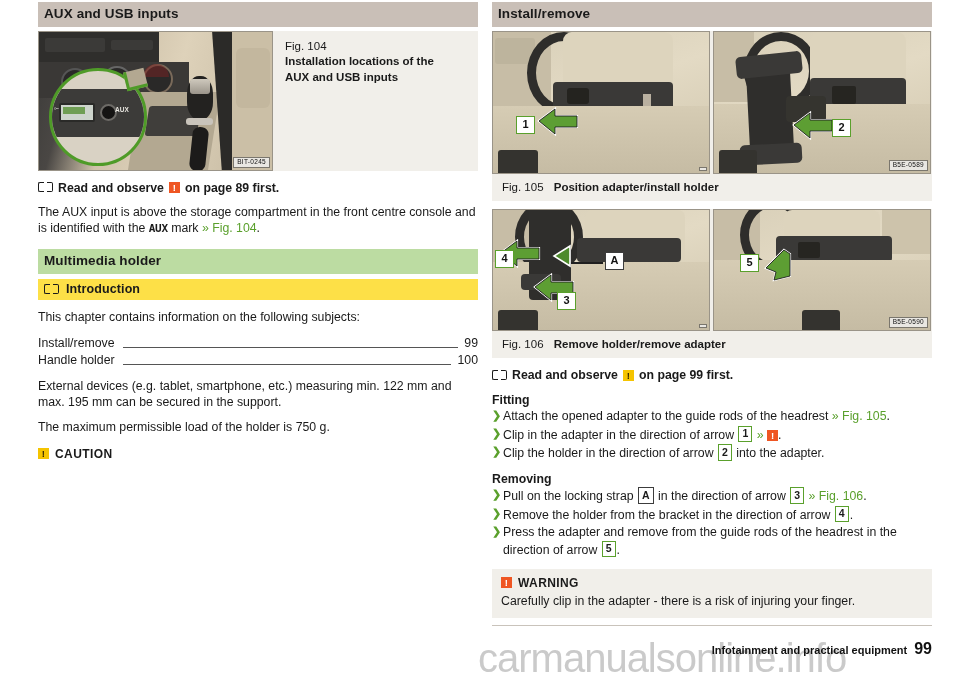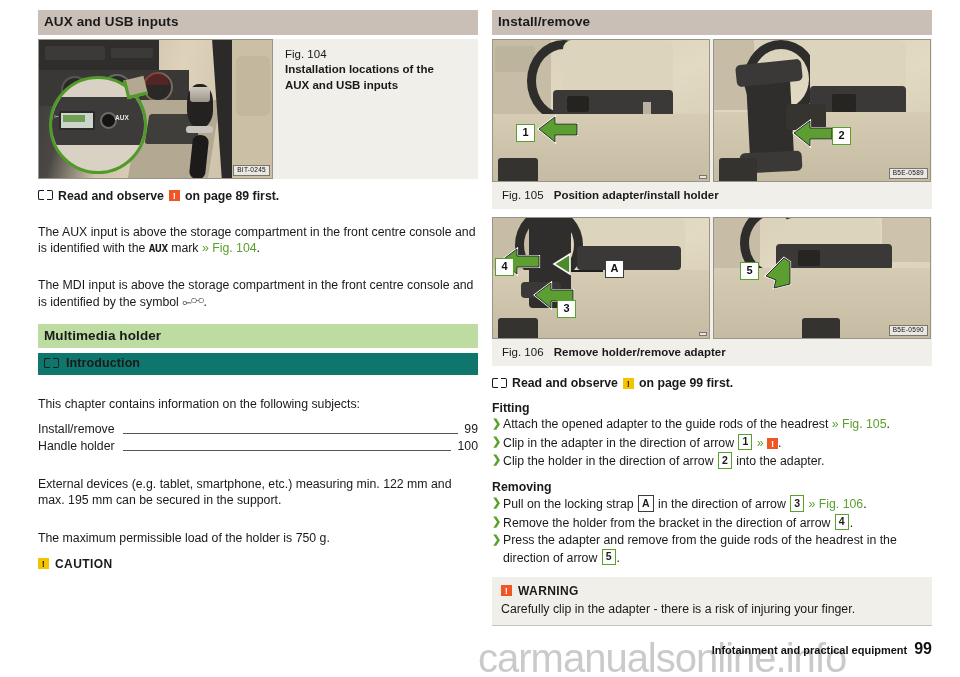--- a/index.html
+++ b/index.html
@@ -11,37 +11,37 @@
     overflow:hidden;
     position:relative;
   }
   .page{
     position:relative;
     width:960px;height:677px;
     background:#fff;
   }
   .col{
     position:absolute;
-    top:10px;
+    top:2px;
     width:440px;
   }
   .col-left{left:38px;}
   .col-right{left:492px;}
 
   
   .band{
     font-size:13.5px;
     font-weight:bold;
     padding:4px 6px 5px 6px;
     line-height:1.15;
     letter-spacing:.1px;
   }
   .band-grey{background:#c9bfb7;color:#1a1a1a;}
   .band-green{background:#bcdca2;color:#1a1a1a;}
-  .band-sub{background:#0f766e;color:#1a1a1a;font-size:12.5px;padding:3px 4px 4px 6px;}
+  .band-sub{background:#fde047;color:#1a1a1a;font-size:12.5px;padding:3px 4px 4px 6px;}
 
   
   .figwrap{
     background:#f1efea;
     margin-top:4px;
     position:relative;
   }
   .figrow{display:flex;gap:3px;background:#f1efea;}
   .photo{
     position:relative;
@@ -94,21 +94,21 @@
     font-size:11px;
     line-height:1;
     padding:2px 4px 3px 4px;
     min-width:9px;
     text-align:center;
   }
   .chip.dark{border-color:#3c3c3c;}
   .arrow{position:absolute;}
 
   
-  p.t{font-size:12.3px;line-height:1.33;margin:21px 0 0 0;}
+  p.t{font-size:12.3px;line-height:1.33;margin:9px 0 0 0;}
   .note{
     font-size:12.3px;font-weight:bold;margin:10px 0 0 0;
     display:flex;align-items:center;gap:5px;
   }
   .bookicon{display:inline-block;width:15px;height:11px;position:relative;flex:none;}
   .bookicon:before,.bookicon:after{
     content:"";position:absolute;top:0;width:6px;height:10px;
     border:1.3px solid #1a1a1a;box-sizing:border-box;
   }
   .bookicon:before{left:0;border-radius:2px 0 0 2px;border-right:none;}
@@ -257,24 +257,20 @@
       <span>on page 89 first.</span>
     </div>
 
     <p class="t">
       <span>The AUX input is above the storage compartment in the front centre console and is identified with the</span>
       <span class="aux-mark">AUX</span>
       <span>mark</span>
       <span class="xref">» Fig. 104</span><span>.</span>
     </p>
 
-    <p class="t">
-      <span>The MDI input is above the storage compartment in the front centre console and is identified by the symbol</span>
-      <span class="usbsym">⟜⚯</span><span>.</span>
-    </p>
 
 
     <div class="band band-green" style="margin-top:13px;">Multimedia holder</div>
 
     <div class="band band-sub" style="margin-top:5px;display:flex;align-items:center;gap:7px;">
       <span class="bookicon"></span>
       <span>Introduction</span>
     </div>
 
     <p class="t">This chapter contains information on the following subjects:</p>

